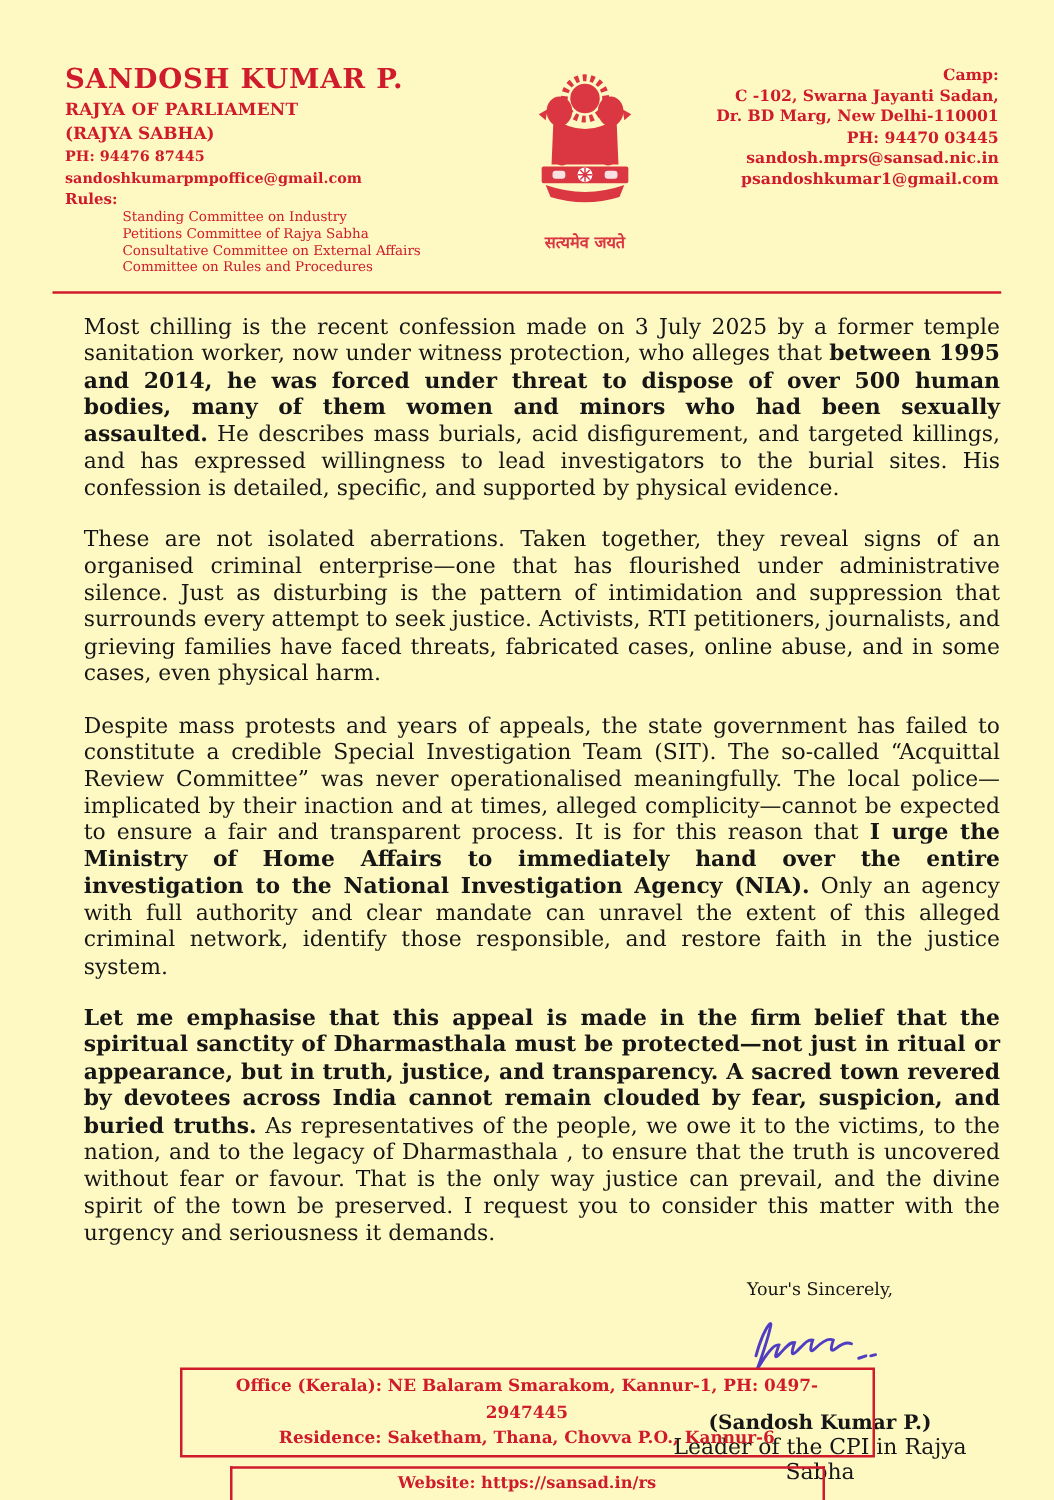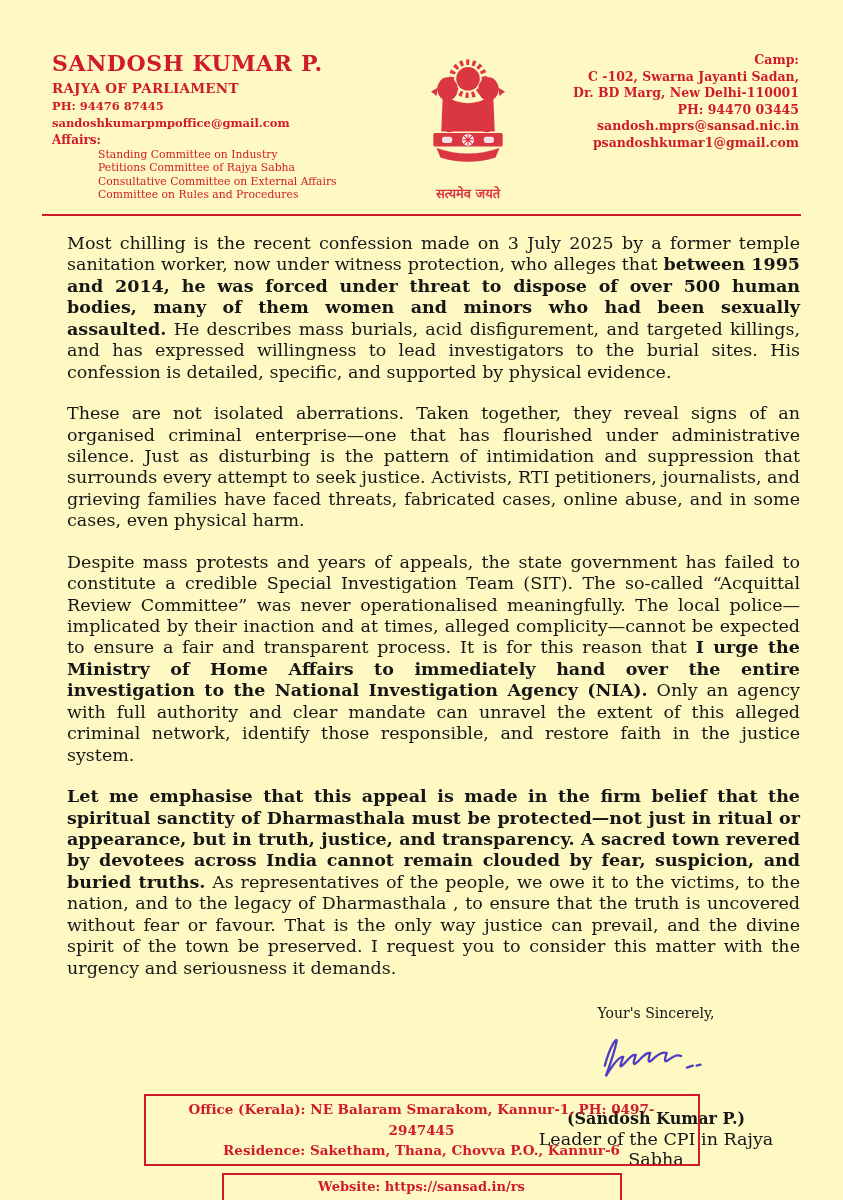--- a/index.html
+++ b/index.html
@@ -40,37 +40,38 @@
   .closing-inner{ width:290px; text-align:center; }
   .sincerely{ font-size:14px; }
   .signature{ margin:6px 0 2px; }
   .signatory{ font-weight:bold; font-size:16px; margin-top:20px; }
   .designation{ font-size:17.5px; margin-top:1px; }
   
   .footer-area{ position:absolute; left:0; right:0; bottom:0; }
   .office-box{ width:556px; margin:0 auto; border:2px solid var(--red);
     text-align:center; color:var(--red); font-weight:bold; font-size:13.5px;
     padding:3px 24px 4px; line-height:1.5; }
-  .website-box{ width:400px; margin:7px auto 0; border:2px solid var(--red);
+  .website-box{ width:476px; margin:7px auto 0; border:2px solid var(--red);
     border-bottom:none; text-align:center; color:var(--red); font-weight:bold;
     font-size:13px; padding:4px 8px 6px; }
 </style>
 </head>
 <body>
 
 <div class="page">
 
   <header class="letterhead">
 
     <div class="lh-left">
       <div class="lh-name">SANDOSH KUMAR P.</div>
       <div class="lh-title">RAJYA OF PARLIAMENT</div>
+      <div class="lh-sub">(RAJYA SABHA)</div>
       <div class="lh-contact">PH: 94476 87445</div>
       <div class="lh-contact">sandoshkumarpmpoffice@gmail.com</div>
-      <div class="lh-member">Affairs:</div>
+      <div class="lh-member">Rules:</div>
       <div class="lh-committees">
         <div>Standing Committee on Industry</div>
         <div>Petitions Committee of Rajya Sabha</div>
         <div>Consultative Committee on External Affairs</div>
         <div>Committee on Rules and Procedures</div>
       </div>
     </div>
 
     <div class="lh-center">
       <svg width="96" height="126" viewBox="0 0 120 160" aria-hidden="true">

